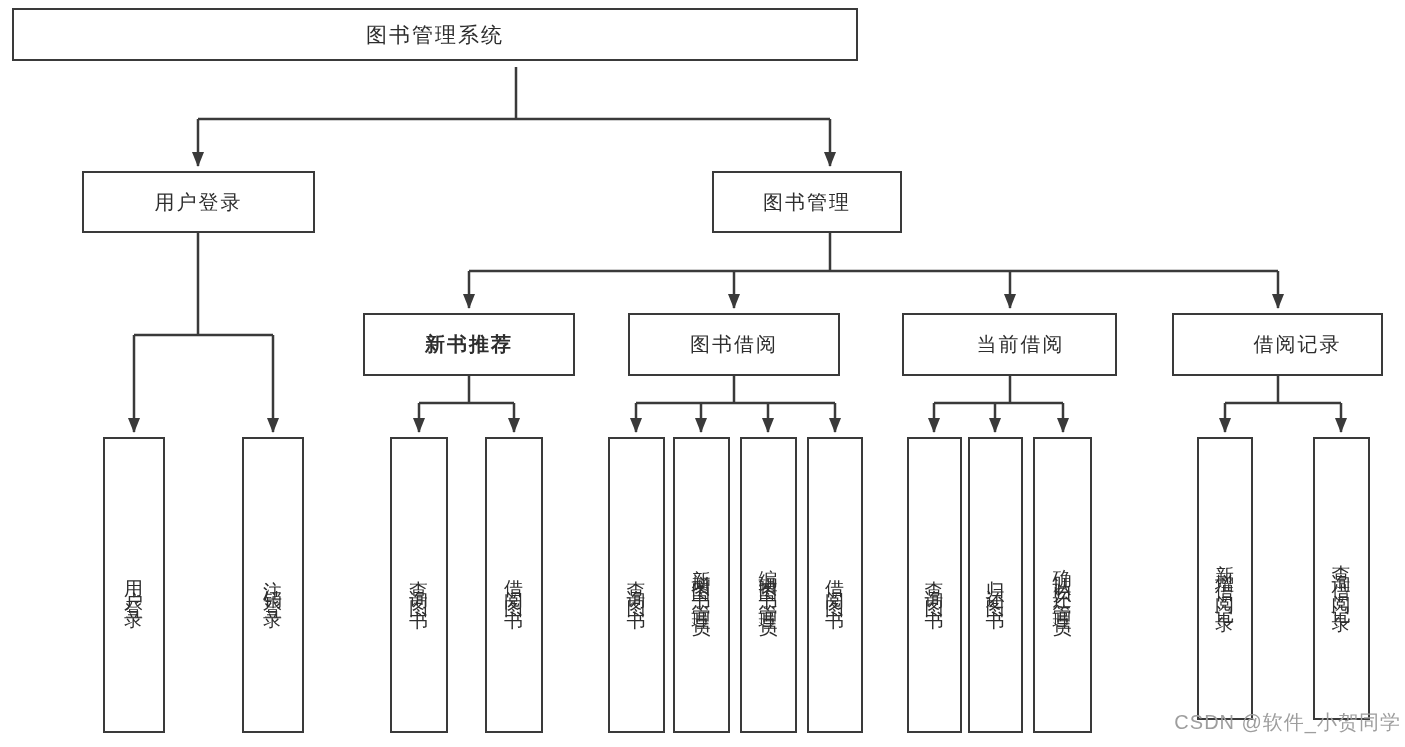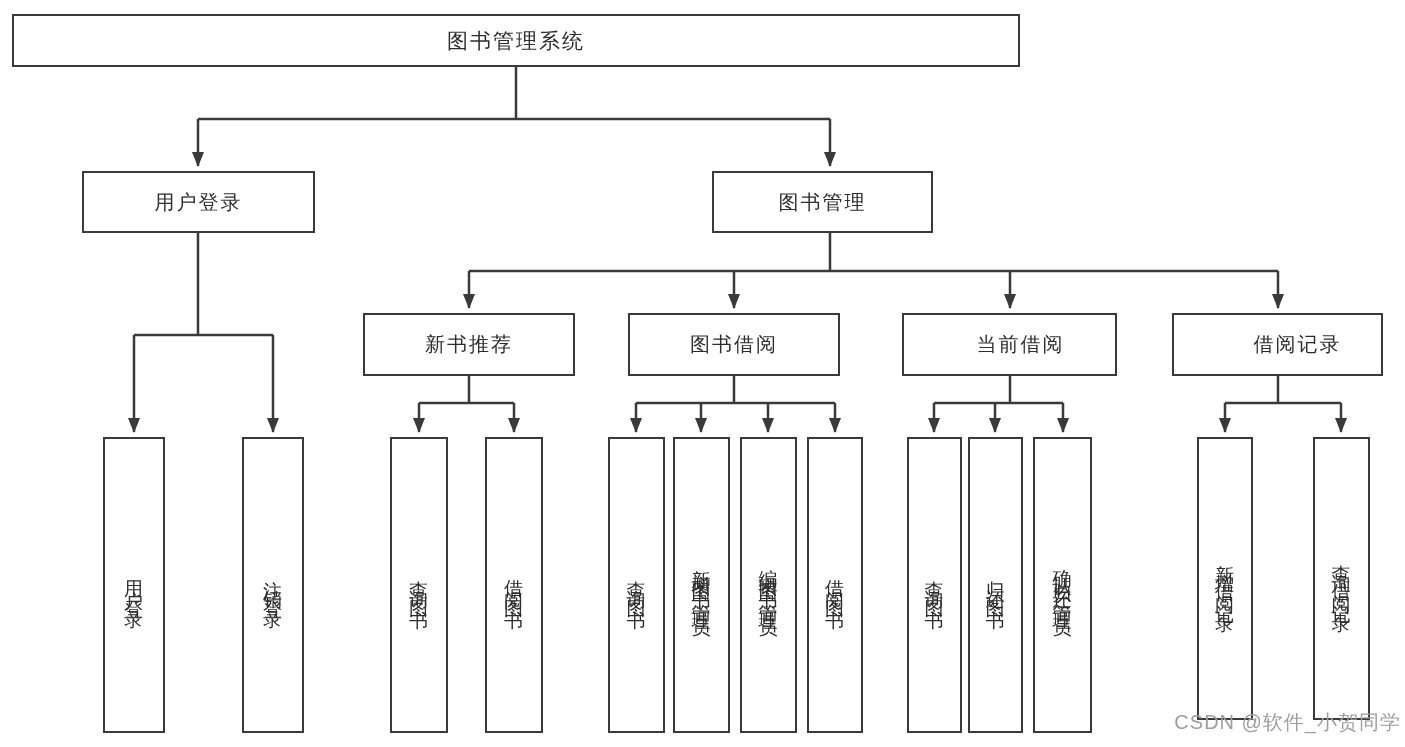--- a/index.html
+++ b/index.html
@@ -99,26 +99,26 @@
       <line x1="934" y1="403" x2="934" y2="432" marker-end="url(#arrow)"></line>
       <line x1="995" y1="403" x2="995" y2="432" marker-end="url(#arrow)"></line>
       <line x1="1063" y1="403" x2="1063" y2="432" marker-end="url(#arrow)"></line>
 
       <path d="M1278,376 V403 M1225,403 H1341"></path>
       <line x1="1225" y1="403" x2="1225" y2="432" marker-end="url(#arrow)"></line>
       <line x1="1341" y1="403" x2="1341" y2="432" marker-end="url(#arrow)"></line>
     </g>
   </svg>
 
-  <div class="node root" style="left:12px;top:14px;width:1008px;height:53px;text-align:right;">图书管理系统</div>
+  <div class="node root" style="left:12px;top:8px;width:846px;height:53px;text-align:right;">图书管理系统</div>
 
   <div class="node" style="left:82px;top:171px;width:233px;height:62px;">用户登录</div>
-  <div class="node" style="left:712px;top:171px;width:221px;height:62px;">图书管理</div>
+  <div class="node" style="left:712px;top:171px;width:190px;height:62px;">图书管理</div>
 
-  <div class="node" style="left:363px;top:313px;width:212px;height:63px;">新书推荐</div>
+  <div class="node" style="left:363px;top:313px;width:212px;height:63px;font-weight:bold;">新书推荐</div>
   <div class="node" style="left:628px;top:313px;width:212px;height:63px;">图书借阅</div>
   <div class="node" style="left:902px;top:313px;width:215px;height:63px;padding-left:22px;">当前借阅</div>
   <div class="node" style="left:1172px;top:313px;width:211px;height:63px;padding-left:40px;">借阅记录</div>
 
   <div class="leaf" style="left:103px;top:437px;width:62px;height:296px;">
     <span class="vtext">用户登录</span>
   </div>
   <div class="leaf" style="left:242px;top:437px;width:62px;height:296px;">
     <span class="vtext">注销登录</span>
   </div>

